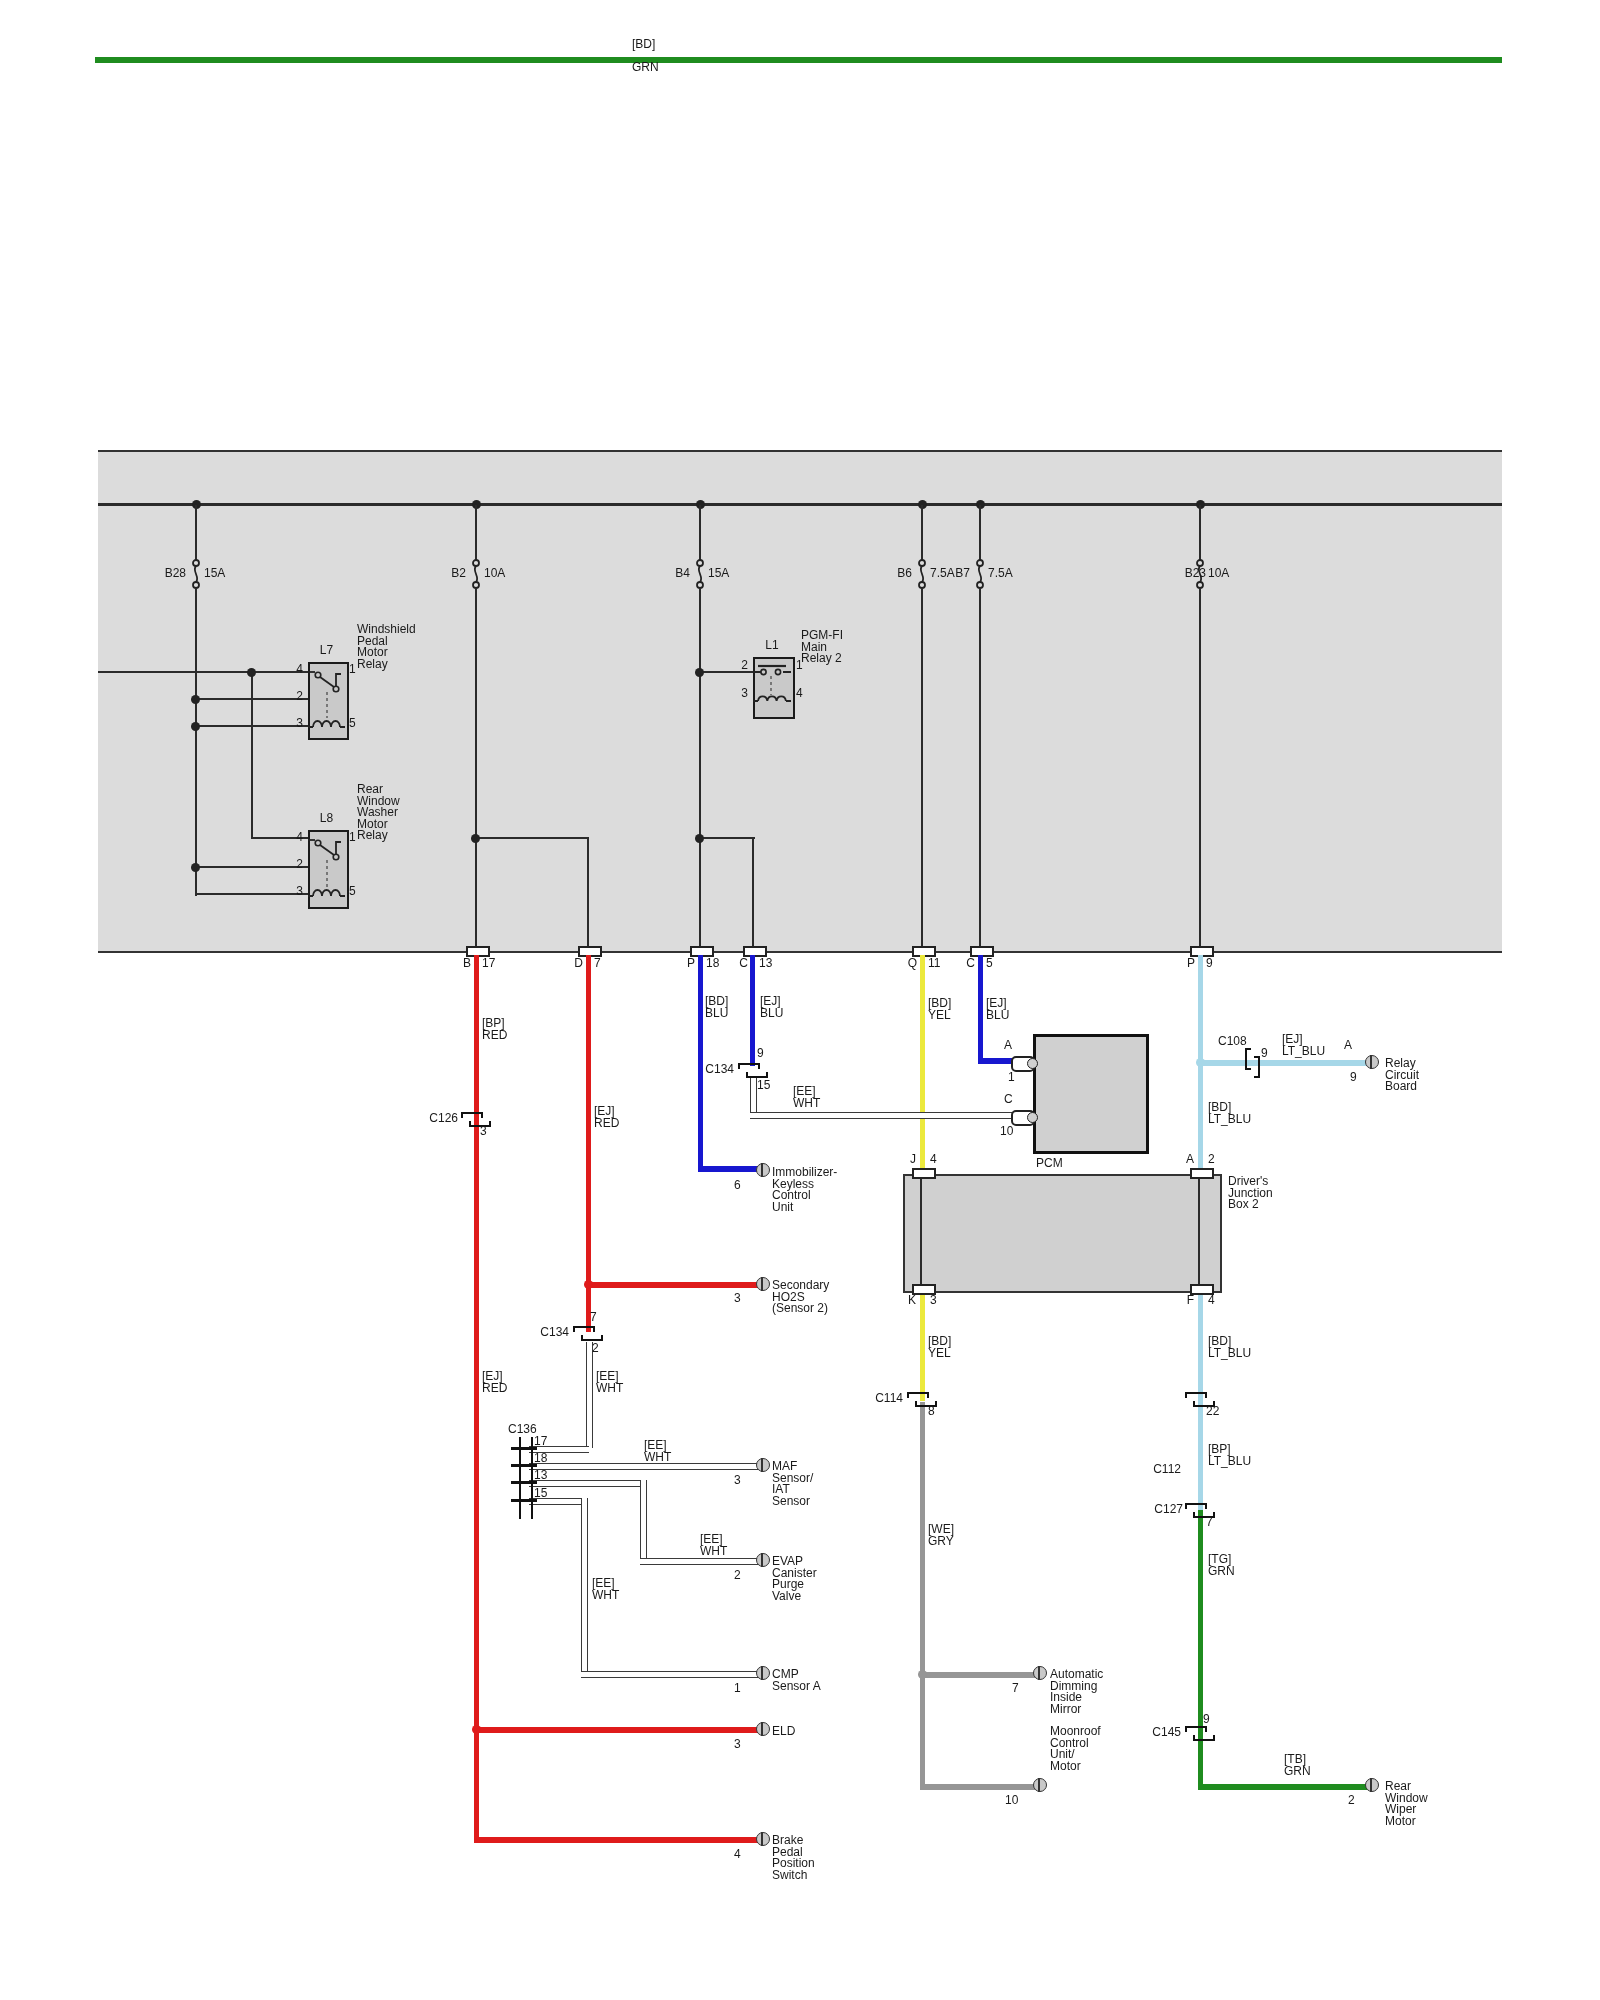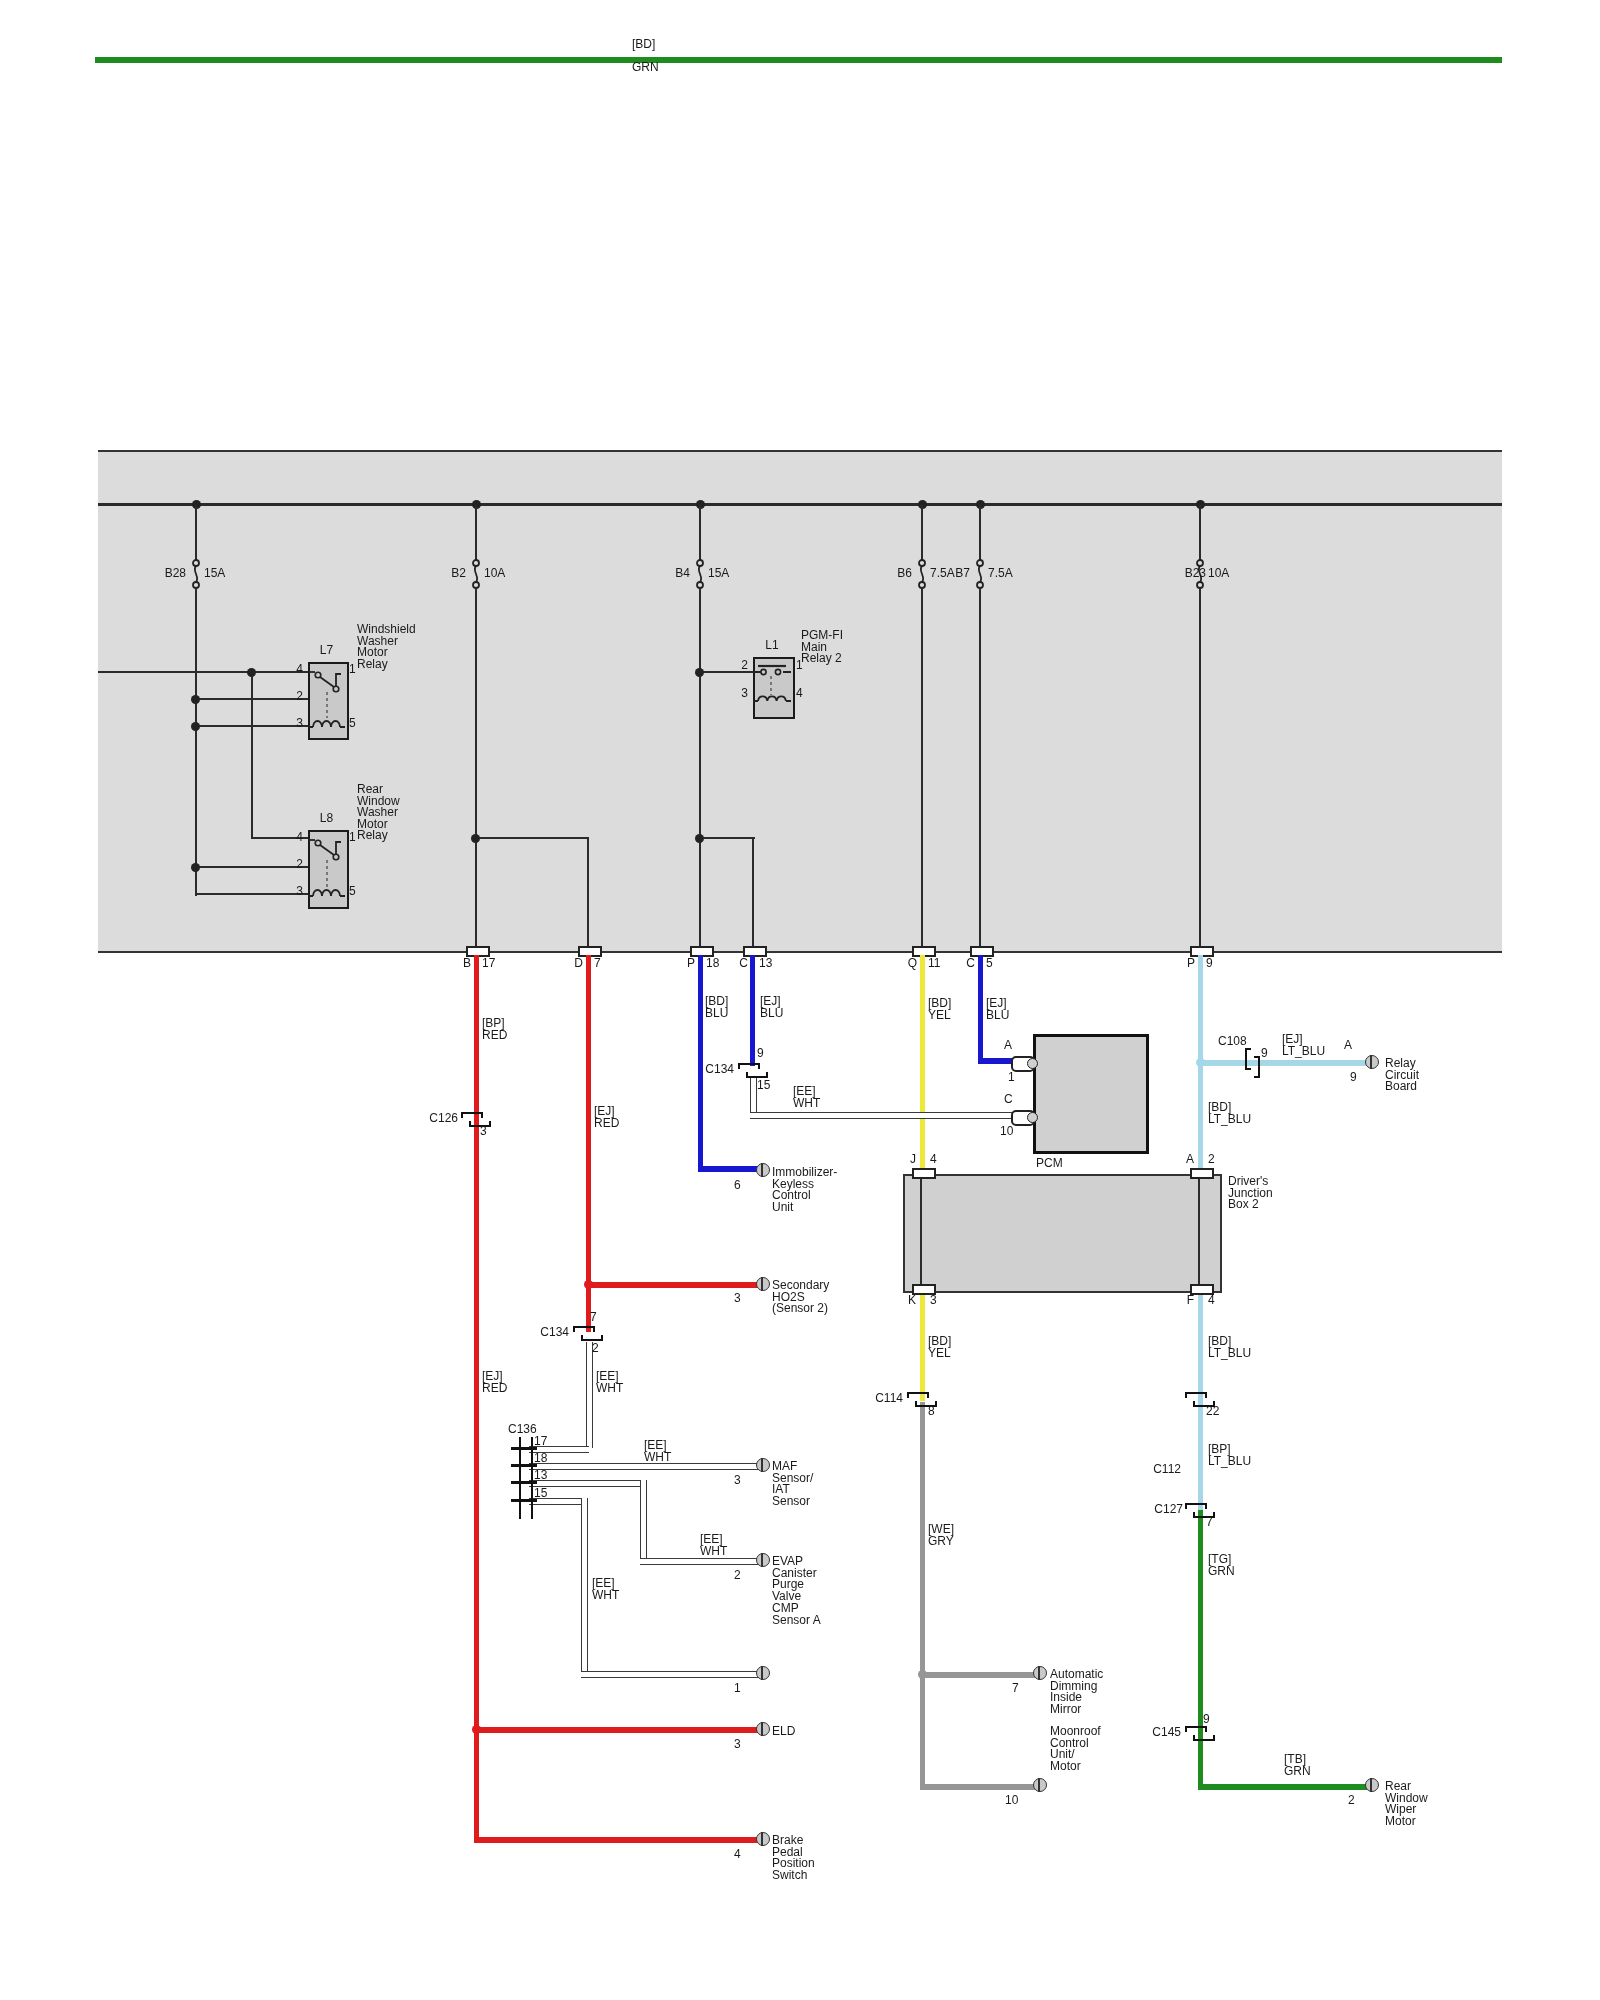--- a/index.html
+++ b/index.html
@@ -154,21 +154,21 @@
     <circle cx="10" cy="13" r="2.8" fill="#c9c9c9" stroke="#222" stroke-width="1.6"></circle>
     <line x1="12" y1="15" x2="26" y2="25" stroke="#222" stroke-width="1.8"></line>
     <circle cx="28" cy="27" r="2.8" fill="#c9c9c9" stroke="#222" stroke-width="1.6"></circle>
     <path d="M28 24 V12 H33" stroke="#222" stroke-width="1.8" fill="none"></path>
     <path d="M19 30 V56" stroke="#555" stroke-width="1.4" stroke-dasharray="3 3" fill="none"></path>
     <path d="M0 65 H5 M32 65 H37" stroke="#222" stroke-width="1.8" fill="none"></path>
     <path d="M5 65 a4.5 6 0 0 1 9 0 a4.5 6 0 0 1 9 0 a4.5 6 0 0 1 9 0" fill="none" stroke="#222" stroke-width="1.8"></path>
   </svg>
   <div class="t tc" style="left:308px;top:645px;width:37px">L7</div>
   <div class="t" style="left:357px;top:624px">Windshield
-Washer
+Pedal
 Motor
 Relay</div>
   <div class="t tr" style="left:283px;top:664px;width:20px">4</div>
   <div class="t" style="left:349px;top:664px">1</div>
   <div class="t tr" style="left:283px;top:691px;width:20px">2</div>
   <div class="t tr" style="left:283px;top:718px;width:20px">3</div>
   <div class="t" style="left:349px;top:718px">5</div>
 
   <div class="relay" style="left:308px;top:830px;width:37px;height:75px"></div>
   <svg style="left:308px;top:830px" width="37" height="75" viewBox="0 0 37 75">
@@ -397,21 +397,21 @@
 
   <span class="term" style="left:756px;top:1553px"></span>
   <div class="t" style="left:734px;top:1570px">2</div>
   <div class="t" style="left:772px;top:1556px">EVAP
 Canister
 Purge
 Valve</div>
 
   <span class="term" style="left:756px;top:1666px"></span>
   <div class="t" style="left:734px;top:1683px">1</div>
-  <div class="t" style="left:772px;top:1603px">CMP
+  <div class="t" style="left:772px;top:1669px">CMP
 Sensor A</div>
 
   <span class="term" style="left:756px;top:1722px"></span>
   <div class="t" style="left:734px;top:1739px">3</div>
   <div class="t" style="left:772px;top:1726px">ELD</div>
 
   <span class="term" style="left:756px;top:1832px"></span>
   <div class="t" style="left:734px;top:1849px">4</div>
   <div class="t" style="left:772px;top:1835px">Brake
 Pedal

